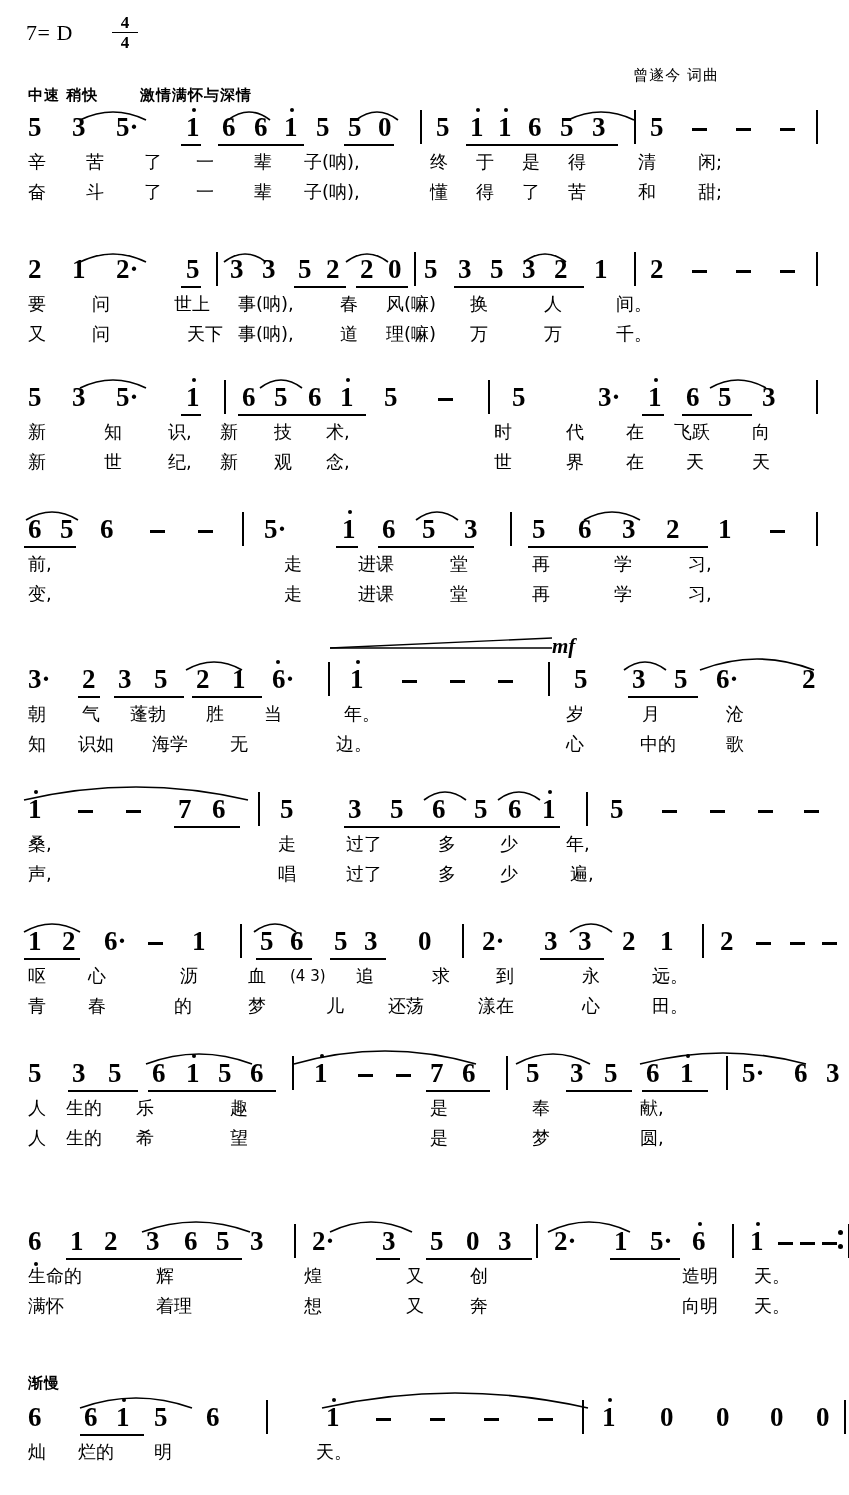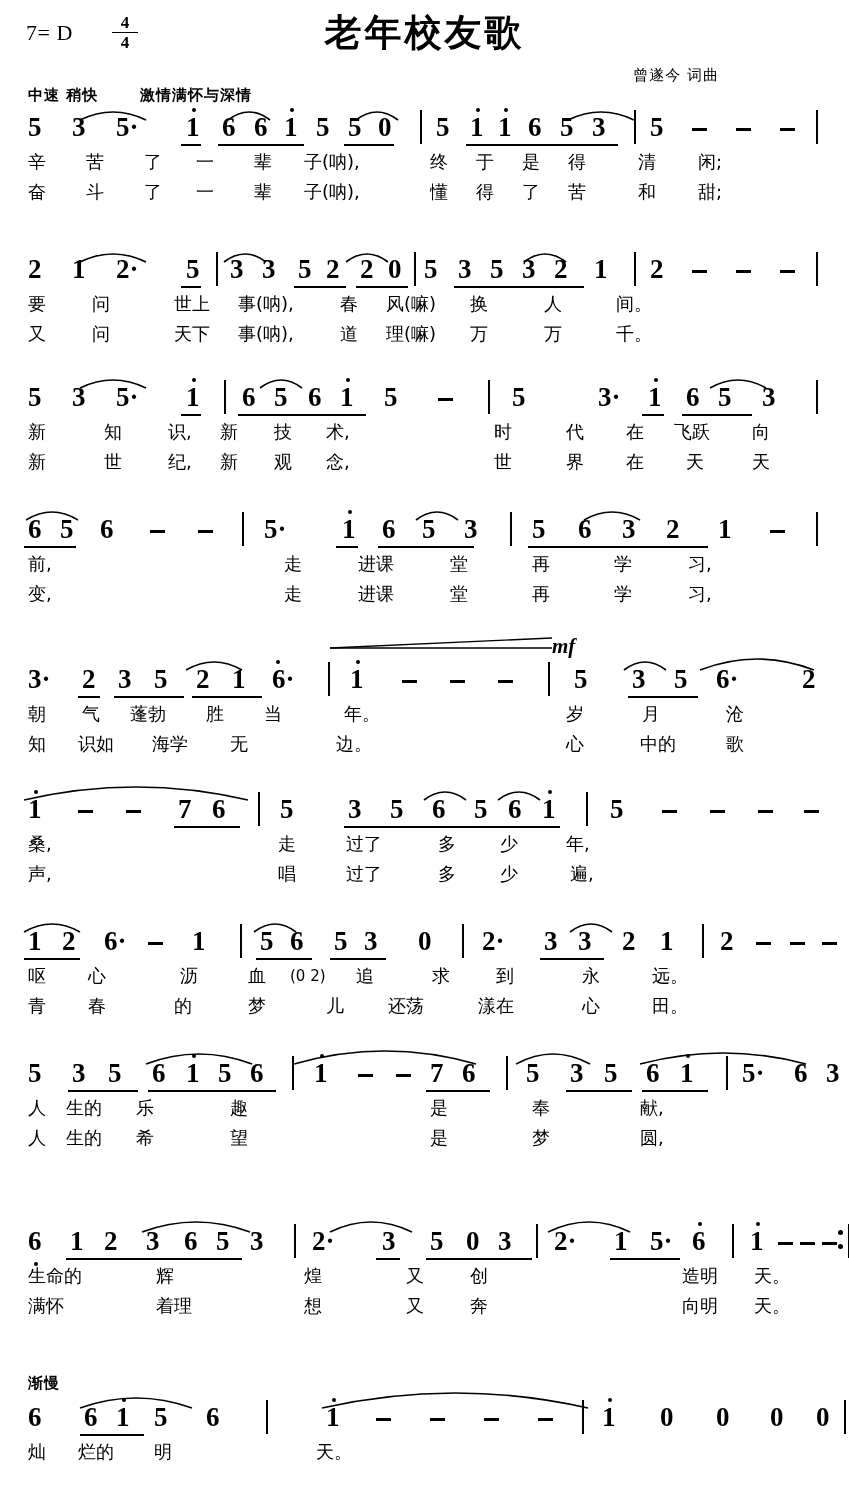--- a/index.html
+++ b/index.html
@@ -208,21 +208,20 @@
 </head>
 <body>
 
 <div class="sheet">
 
   <div class="key-sig">7= D</div>
   <div class="time-sig">
     <span class="num">4</span>
     <span class="den">4</span>
   </div>
-  <div class="song-title">老年校友歌</div>
   <div class="composer">曾遂今 词曲</div>
   <div class="tempo-mark">中速 稍快</div>
   <div class="expression-mark">激情满怀与深情</div>
   <div class="dyn-mf">mf</div>
   <div class="rit-mark">渐慢</div>
 
   <div class="system" style="top:108px;">
     <div class="notes-row">
 
       <div class="slur" style="left:52px; top:-2px;">
@@ -376,21 +375,21 @@
       <span class="lyric" style="left:212px;">事(呐),</span>
       <span class="lyric" style="left:314px;">春</span>
       <span class="lyric" style="left:360px;">风(嘛)</span>
       <span class="lyric" style="left:444px;">换</span>
       <span class="lyric" style="left:518px;">人</span>
       <span class="lyric" style="left:590px;">间。</span>
     </div>
     <div class="lyric-row">
       <span class="lyric" style="left:2px;">又</span>
       <span class="lyric" style="left:66px;">问</span>
-      <span class="lyric" style="left:148px;">天下</span>
+      <span class="lyric" style="left:161px;">天下</span>
       <span class="lyric" style="left:212px;">事(呐),</span>
       <span class="lyric" style="left:314px;">道</span>
       <span class="lyric" style="left:360px;">理(嘛)</span>
       <span class="lyric" style="left:444px;">万</span>
       <span class="lyric" style="left:518px;">万</span>
       <span class="lyric" style="left:590px;">千。</span>
     </div>
   </div>
 
   <div class="system" style="top:378px;">
@@ -716,21 +715,21 @@
       <span class="note" style="left:694px;">2</span>
       <div class="dash" style="left:730px; top:20px;"></div>
       <div class="dash" style="left:764px; top:20px;"></div>
       <div class="dash" style="left:796px; top:20px;"></div>
     </div>
     <div class="lyric-row">
       <span class="lyric" style="left:2px;">呕</span>
       <span class="lyric" style="left:62px;">心</span>
       <span class="lyric" style="left:154px;">沥</span>
       <span class="lyric" style="left:222px;">血</span>
-      <span class="lyric sm" style="left:264px; top:3px;">(0 2)</span>
+      <span class="lyric sm" style="left:264px; top:3px;">(4 3)</span>
       <span class="lyric" style="left:330px;">追</span>
       <span class="lyric" style="left:406px;">求</span>
       <span class="lyric" style="left:470px;">到</span>
       <span class="lyric" style="left:556px;">永</span>
       <span class="lyric" style="left:626px;">远。</span>
     </div>
     <div class="lyric-row">
       <span class="lyric" style="left:2px;">青</span>
       <span class="lyric" style="left:62px;">春</span>
       <span class="lyric" style="left:148px;">的</span>

